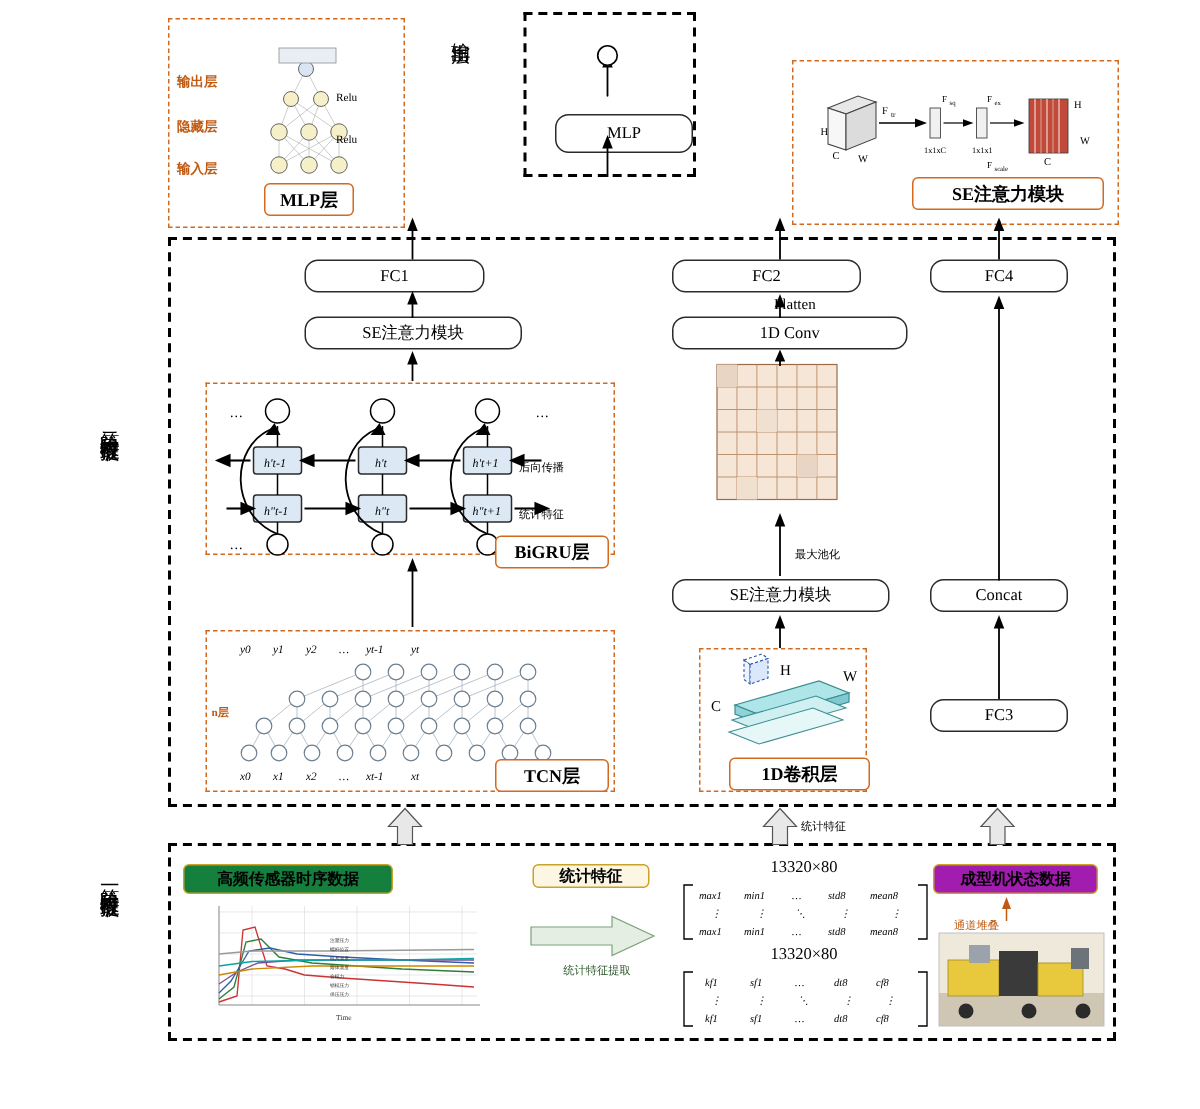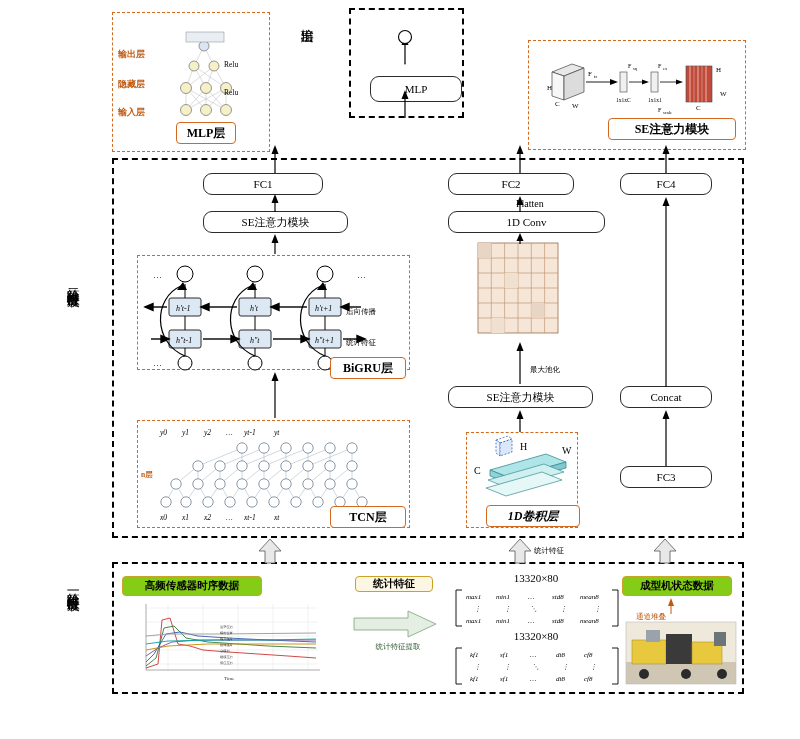--- a/index.html
+++ b/index.html
@@ -489,21 +489,21 @@
       <polygon points="18,34 38,42 38,48 18,40" fill="#8fd3d8" stroke="#3a8d92" stroke-width="0.8"></polygon>
       <polygon points="38,42 94,26 94,32 38,48" fill="#7fc9cf" stroke="#3a8d92" stroke-width="0.8"></polygon>
       <polygon points="16,44 72,28 92,36 36,52" fill="#cfeff1" stroke="#3a8d92" stroke-width="0.7"></polygon>
       <polygon points="14,52 70,36 90,44 34,60" fill="#e6f7f8" stroke="#3a8d92" stroke-width="0.7"></polygon>
     </g>
     <text x="2" y="38" font-size="10" font-family="Liberation Serif, serif">C</text>
     <text x="48" y="14" font-size="10" font-family="Liberation Serif, serif">H</text>
     <text x="90" y="18" font-size="10" font-family="Liberation Serif, serif">W</text>
   </svg>
 
-  <div class="abs tag" style="left:486px;top:505px;width:94px;height:22px;font-style:italic;">
+  <div class="abs tag" style="left:486px;top:505px;width:94px;height:22px;">
     <span>1D卷积层</span>
   </div>
 
   <div class="abs rbox" style="left:620px;top:173px;width:92px;height:22px;">
     <span>FC4</span>
   </div>
   <div class="abs rbox" style="left:620px;top:386px;width:92px;height:22px;">
     <span>Concat</span>
   </div>
   <div class="abs rbox" style="left:620px;top:466px;width:92px;height:22px;">
@@ -539,21 +539,21 @@
   <svg class="abs" style="left:508px;top:538px;width:24px;height:26px;">
     <polygon points="12,1 23,13 17,13 17,25 7,25 7,13 1,13" fill="#e8e8e8" stroke="#555" stroke-width="0.8"></polygon>
   </svg>
   <svg class="abs" style="left:653px;top:538px;width:24px;height:26px;">
     <polygon points="12,1 23,13 17,13 17,25 7,25 7,13 1,13" fill="#e8e8e8" stroke="#555" stroke-width="0.8"></polygon>
   </svg>
   <div class="abs tiny" style="left:534px;top:546px;">
     <span>统计特征</span>
   </div>
 
-  <div class="abs tag" style="left:122px;top:576px;width:140px;height:20px;background:#84cc16;border-color:#c9a227;font-size:10.5px;">
+  <div class="abs tag" style="left:122px;top:576px;width:140px;height:20px;background:#15803d;border-color:#c9a227;font-size:10.5px;">
     <span>高频传感器时序数据</span>
   </div>
 
   <svg class="abs" style="left:128px;top:598px;width:200px;height:88px;">
     <rect x="0" y="0" width="200" height="88" fill="#ffffff"></rect>
     <g stroke="#d9d9d9" stroke-width="0.4">
       <line x1="18" y1="10" x2="190" y2="10"></line>
         <line x1="18" y1="24" x2="190" y2="24"></line>
       <line x1="18" y1="38" x2="190" y2="38"></line>
         <line x1="18" y1="52" x2="190" y2="52"></line>
@@ -647,21 +647,21 @@
       <text x="110" y="25">⋮</text>
         <text x="138" y="25">⋮</text>
       <text x="18" y="37">kf1</text>
         <text x="48" y="37">sf1</text>
         <text x="78" y="37">…</text>
       <text x="104" y="37">dt8</text>
         <text x="132" y="37">cf8</text>
     </g>
   </svg>
 
-  <div class="abs tag" style="left:622px;top:576px;width:110px;height:20px;background:#84cc16;border-color:#c9a227;font-size:10.5px;">
+  <div class="abs tag" style="left:622px;top:576px;width:110px;height:20px;background:#a21caf;border-color:#c9a227;font-size:10.5px;">
     <span>成型机状态数据</span>
   </div>
   <div class="abs tiny" style="left:636px;top:612px;color:#c05a12;">
     <span>通道堆叠</span>
   </div>
   <svg class="abs" style="left:664px;top:598px;width:14px;height:18px;">
     <line x1="7" y1="16" x2="7" y2="6" stroke="#c05a12" stroke-width="1"></line>
     <polygon points="7,0 4,8 10,8" fill="#c05a12"></polygon>
   </svg>
 

